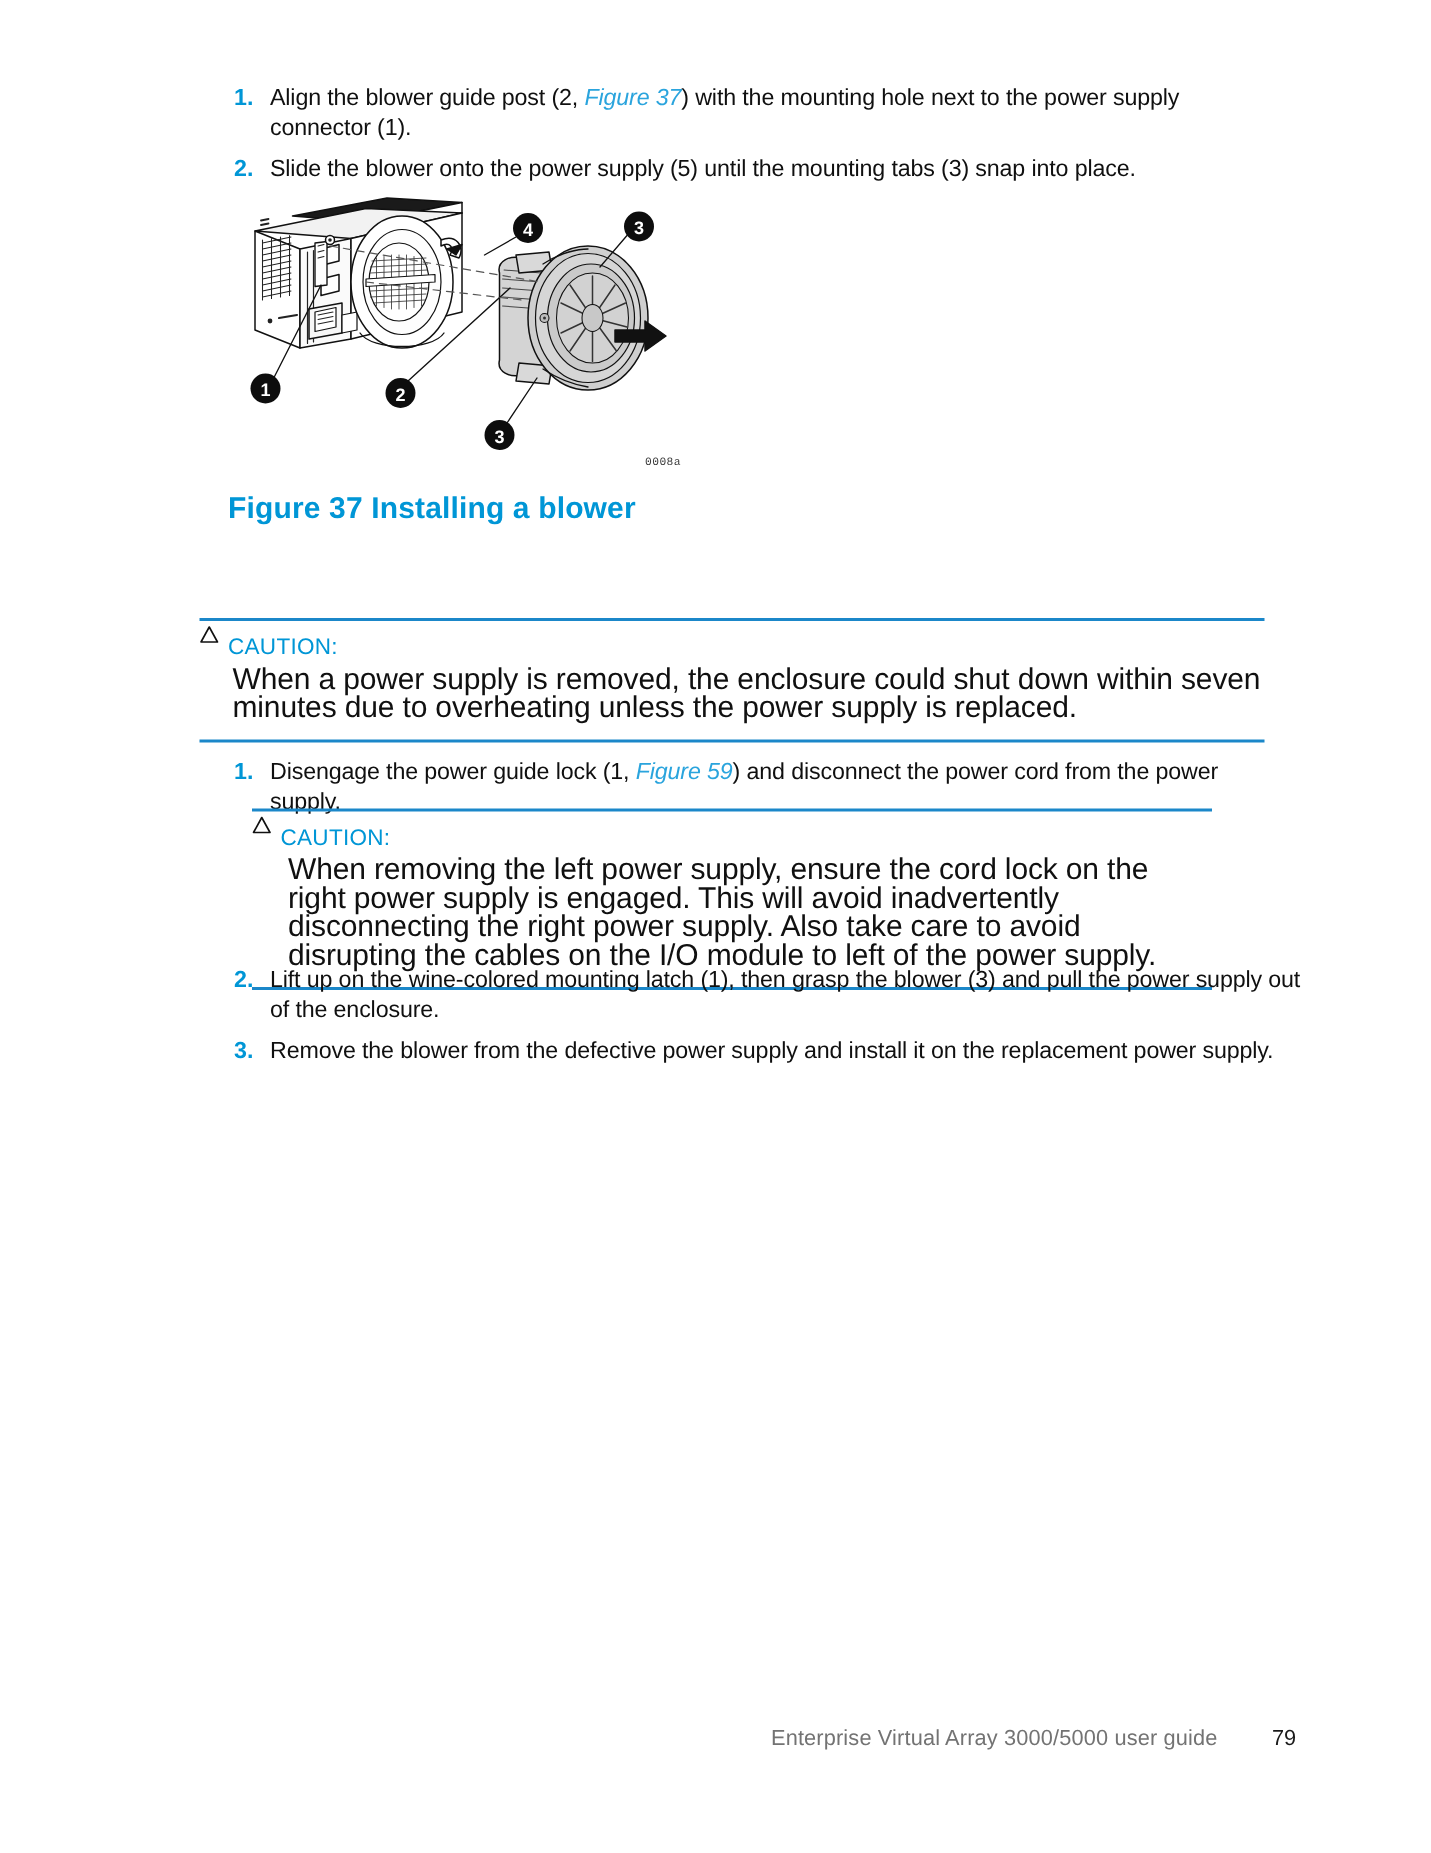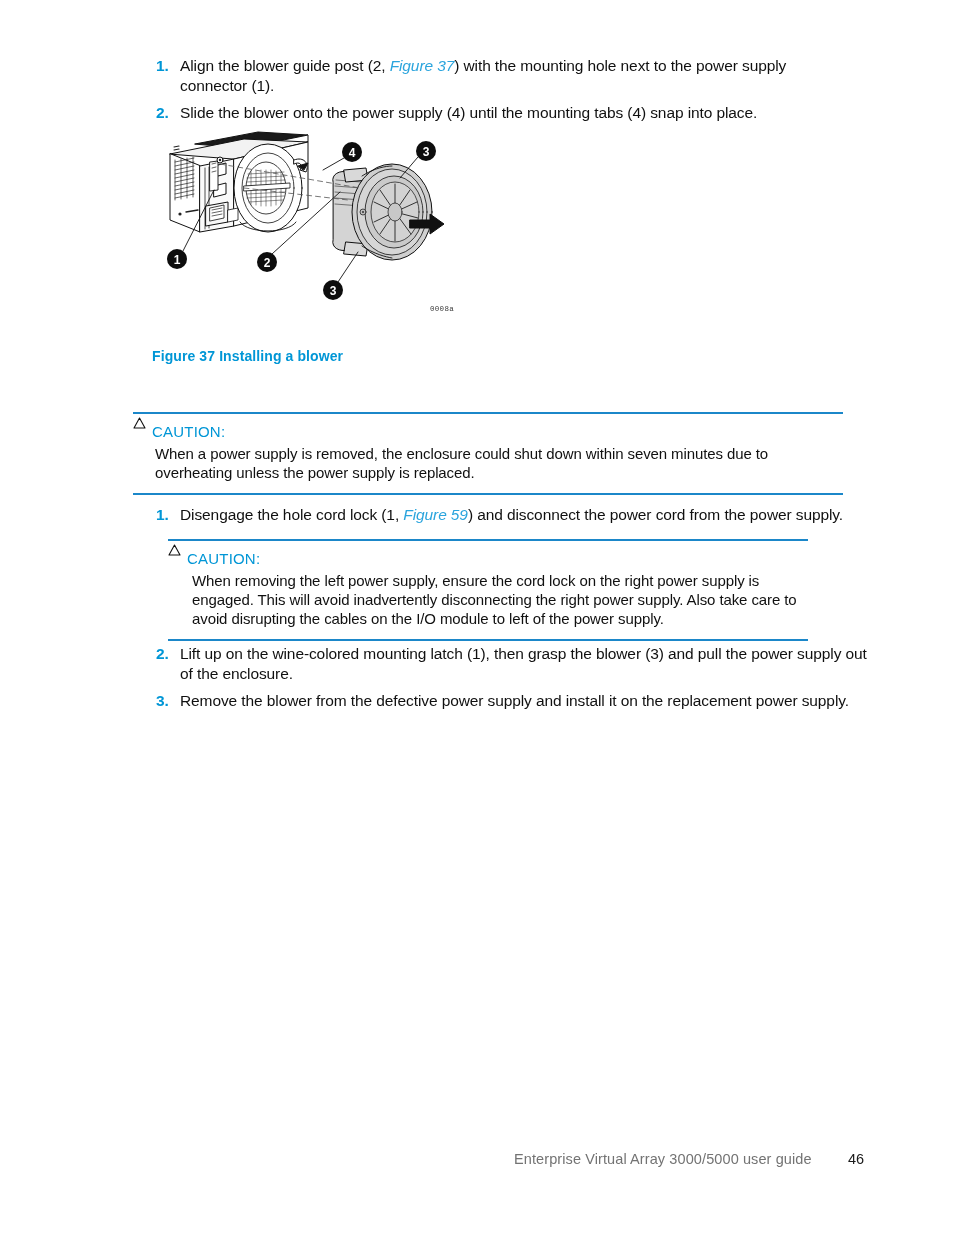--- a/index.html
+++ b/index.html
@@ -65,24 +65,24 @@
     left: 430px;
     top: 305px;
     font-size: 7.5px;
     color: #3b3b3b;
     letter-spacing: 0.3px;
     font-family: Liberation Mono, monospace;
   }
   .figure-caption {
     position: absolute;
     left: 152px;
-    top: 348px;
+    top: 328px;
     color: #0096d6;
     font-weight: bold;
-    font-size: 14px;
+    font-size: 20px;
     letter-spacing: 0.1px;
   }
 
   
   .h1 {
     position: absolute;
     left: 80px;
     top: 366px;
     color: #2aa4dd;
     font-size: 24px;
@@ -119,21 +119,21 @@
   }
   .caution-tri svg { position: absolute; left: -6px; top: -10px; }
   .caution-title {
     color: #0096d6;
     font-size: 15px;
     font-weight: normal;
     letter-spacing: 0.2px;
   }
   .caution-body {
     color: #101010;
-    font-size: 15px;
+    font-size: 20px;
     line-height: 19px;
     padding-left: 24px;
     letter-spacing: -0.1px;
   }
 
   
   .footer {
     position: absolute;
     left: 0;
     top: 1151px;
@@ -160,21 +160,21 @@
 
 <div class="page">
 
   <ol class="steps" style="left:152px; top:56px; width:700px;">
     <li class="step">
       <span class="step-num">1.</span>
       <span class="step-text"><span>Align the blower guide post (2, </span><span class="lnk">Figure 37</span><span>) with the mounting hole next to the power supply connector (1).</span></span>
     </li>
     <li class="step">
       <span class="step-num">2.</span>
-      <span class="step-text">Slide the blower onto the power supply (4) until the mounting tabs (4) snap into place.</span>
+      <span class="step-text">Slide the blower onto the power supply (5) until the mounting tabs (3) snap into place.</span>
     </li>
   </ol>
 
   <div class="figure-wrap">
     <svg width="330" height="190" viewBox="0 0 330 190" xmlns="http://www.w3.org/2000/svg">
       <g fill="none" stroke="#111" stroke-width="1" stroke-linejoin="round" stroke-linecap="round">
 
         <path d="M47 14 L110 2 L160 5 L96 18 Z" fill="#1a1a1a" stroke="#111"></path>
         <path d="M96 18 L160 5 L160 12 L96 25 Z" fill="#ffffff" stroke="#111"></path>
 
@@ -300,21 +300,21 @@
       </span>
       <span class="caution-title">CAUTION:</span>
     </div>
     <div class="caution-body" style="padding-left:22px;">When a power supply is removed, the enclosure could shut down within seven minutes due to overheating unless the power supply is replaced.</div>
     <div class="rule bottom"></div>
   </div>
 
   <ol class="steps" style="left:152px; top:505px; width:710px;">
     <li class="step">
       <span class="step-num">1.</span>
-      <span class="step-text"><span>Disengage the hole cord lock (1, </span><span class="lnk">Figure 59</span><span>) and disconnect the power cord from the power supply.</span></span>
+      <span class="step-text"><span>Disengage the power guide lock (1, </span><span class="lnk">Figure 59</span><span>) and disconnect the power cord from the power supply.</span></span>
     </li>
   </ol>
 
   <div class="caution" style="left:168px; top:539px; width:640px;">
     <div class="rule top"></div>
     <div class="caution-head">
       <span class="caution-tri">
         <svg width="13" height="12" viewBox="0 0 13 12" xmlns="http://www.w3.org/2000/svg">
           <path d="M6.5 1 L12 11 L1 11 Z" fill="none" stroke="#111" stroke-width="1.1" stroke-linejoin="round"></path>
         </svg>
@@ -331,16 +331,16 @@
       <span class="step-text">Lift up on the wine-colored mounting latch (1), then grasp the blower (3) and pull the power supply out of the enclosure.</span>
     </li>
     <li class="step">
       <span class="step-num">3.</span>
       <span class="step-text">Remove the blower from the defective power supply and install it on the replacement power supply.</span>
     </li>
   </ol>
 
   <div class="footer">
     <span class="footer-text">Enterprise Virtual Array 3000/5000 user guide</span>
-    <span class="footer-page">46</span>
+    <span class="footer-page">79</span>
   </div>
 
 </div>
 
 </body></html>

